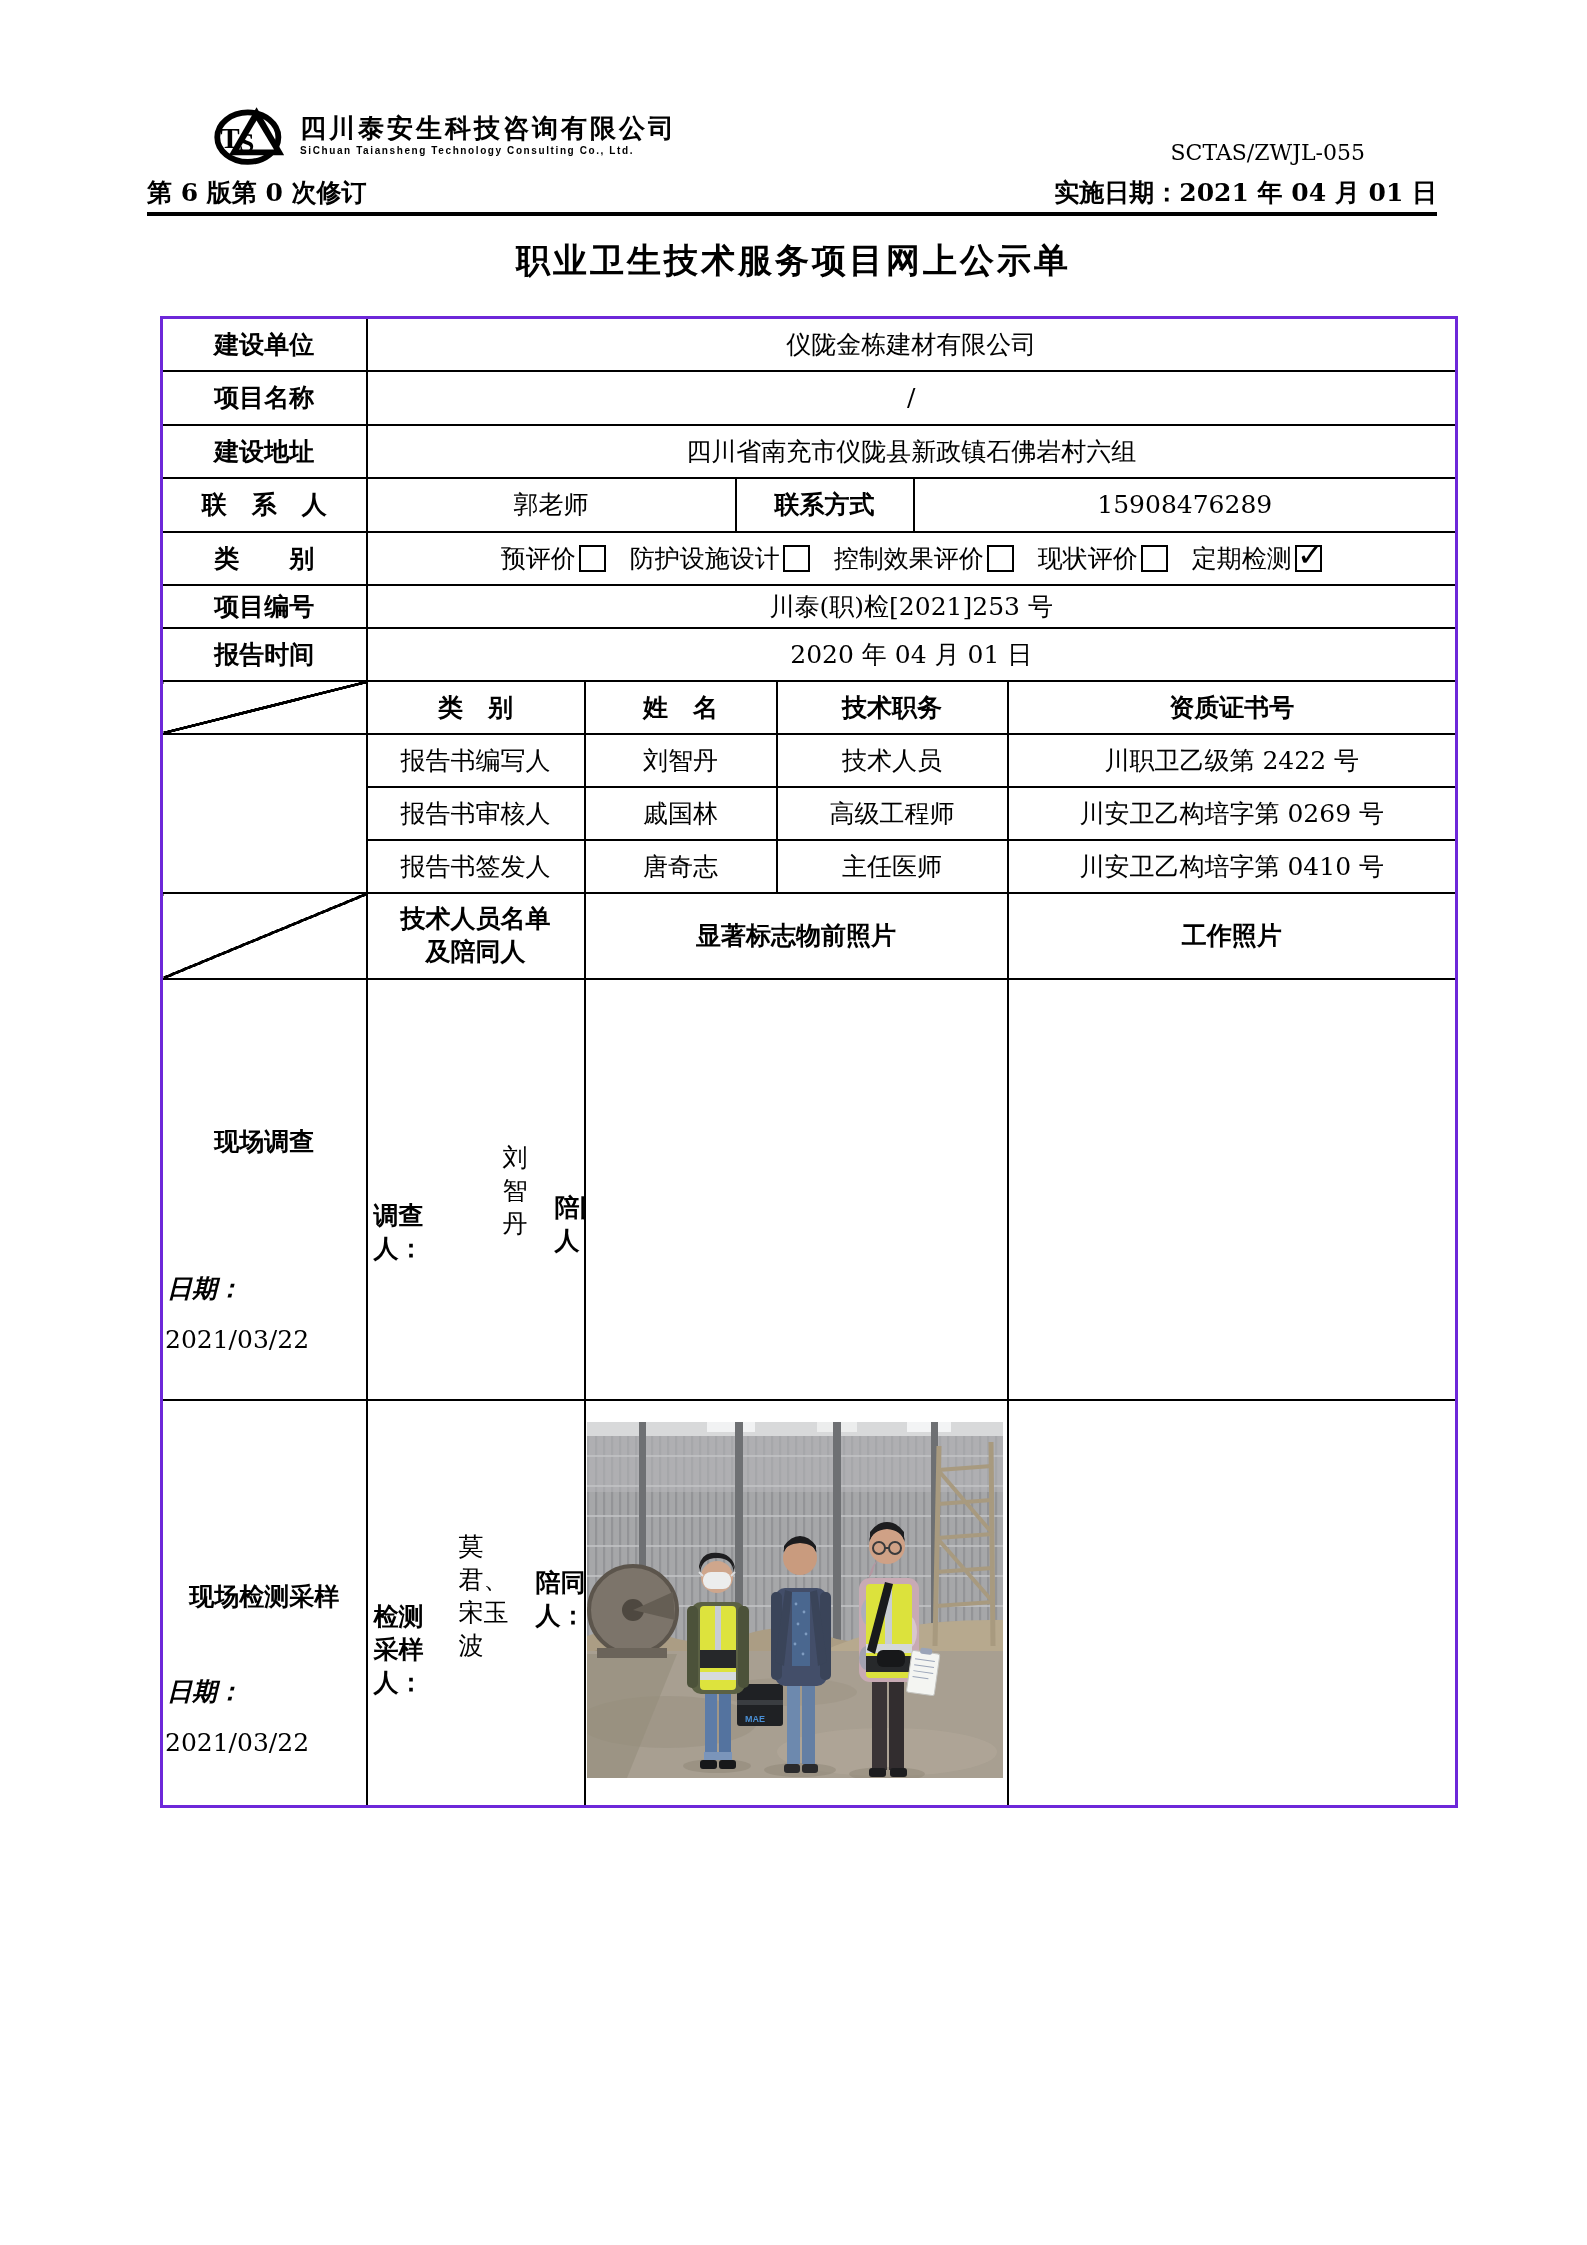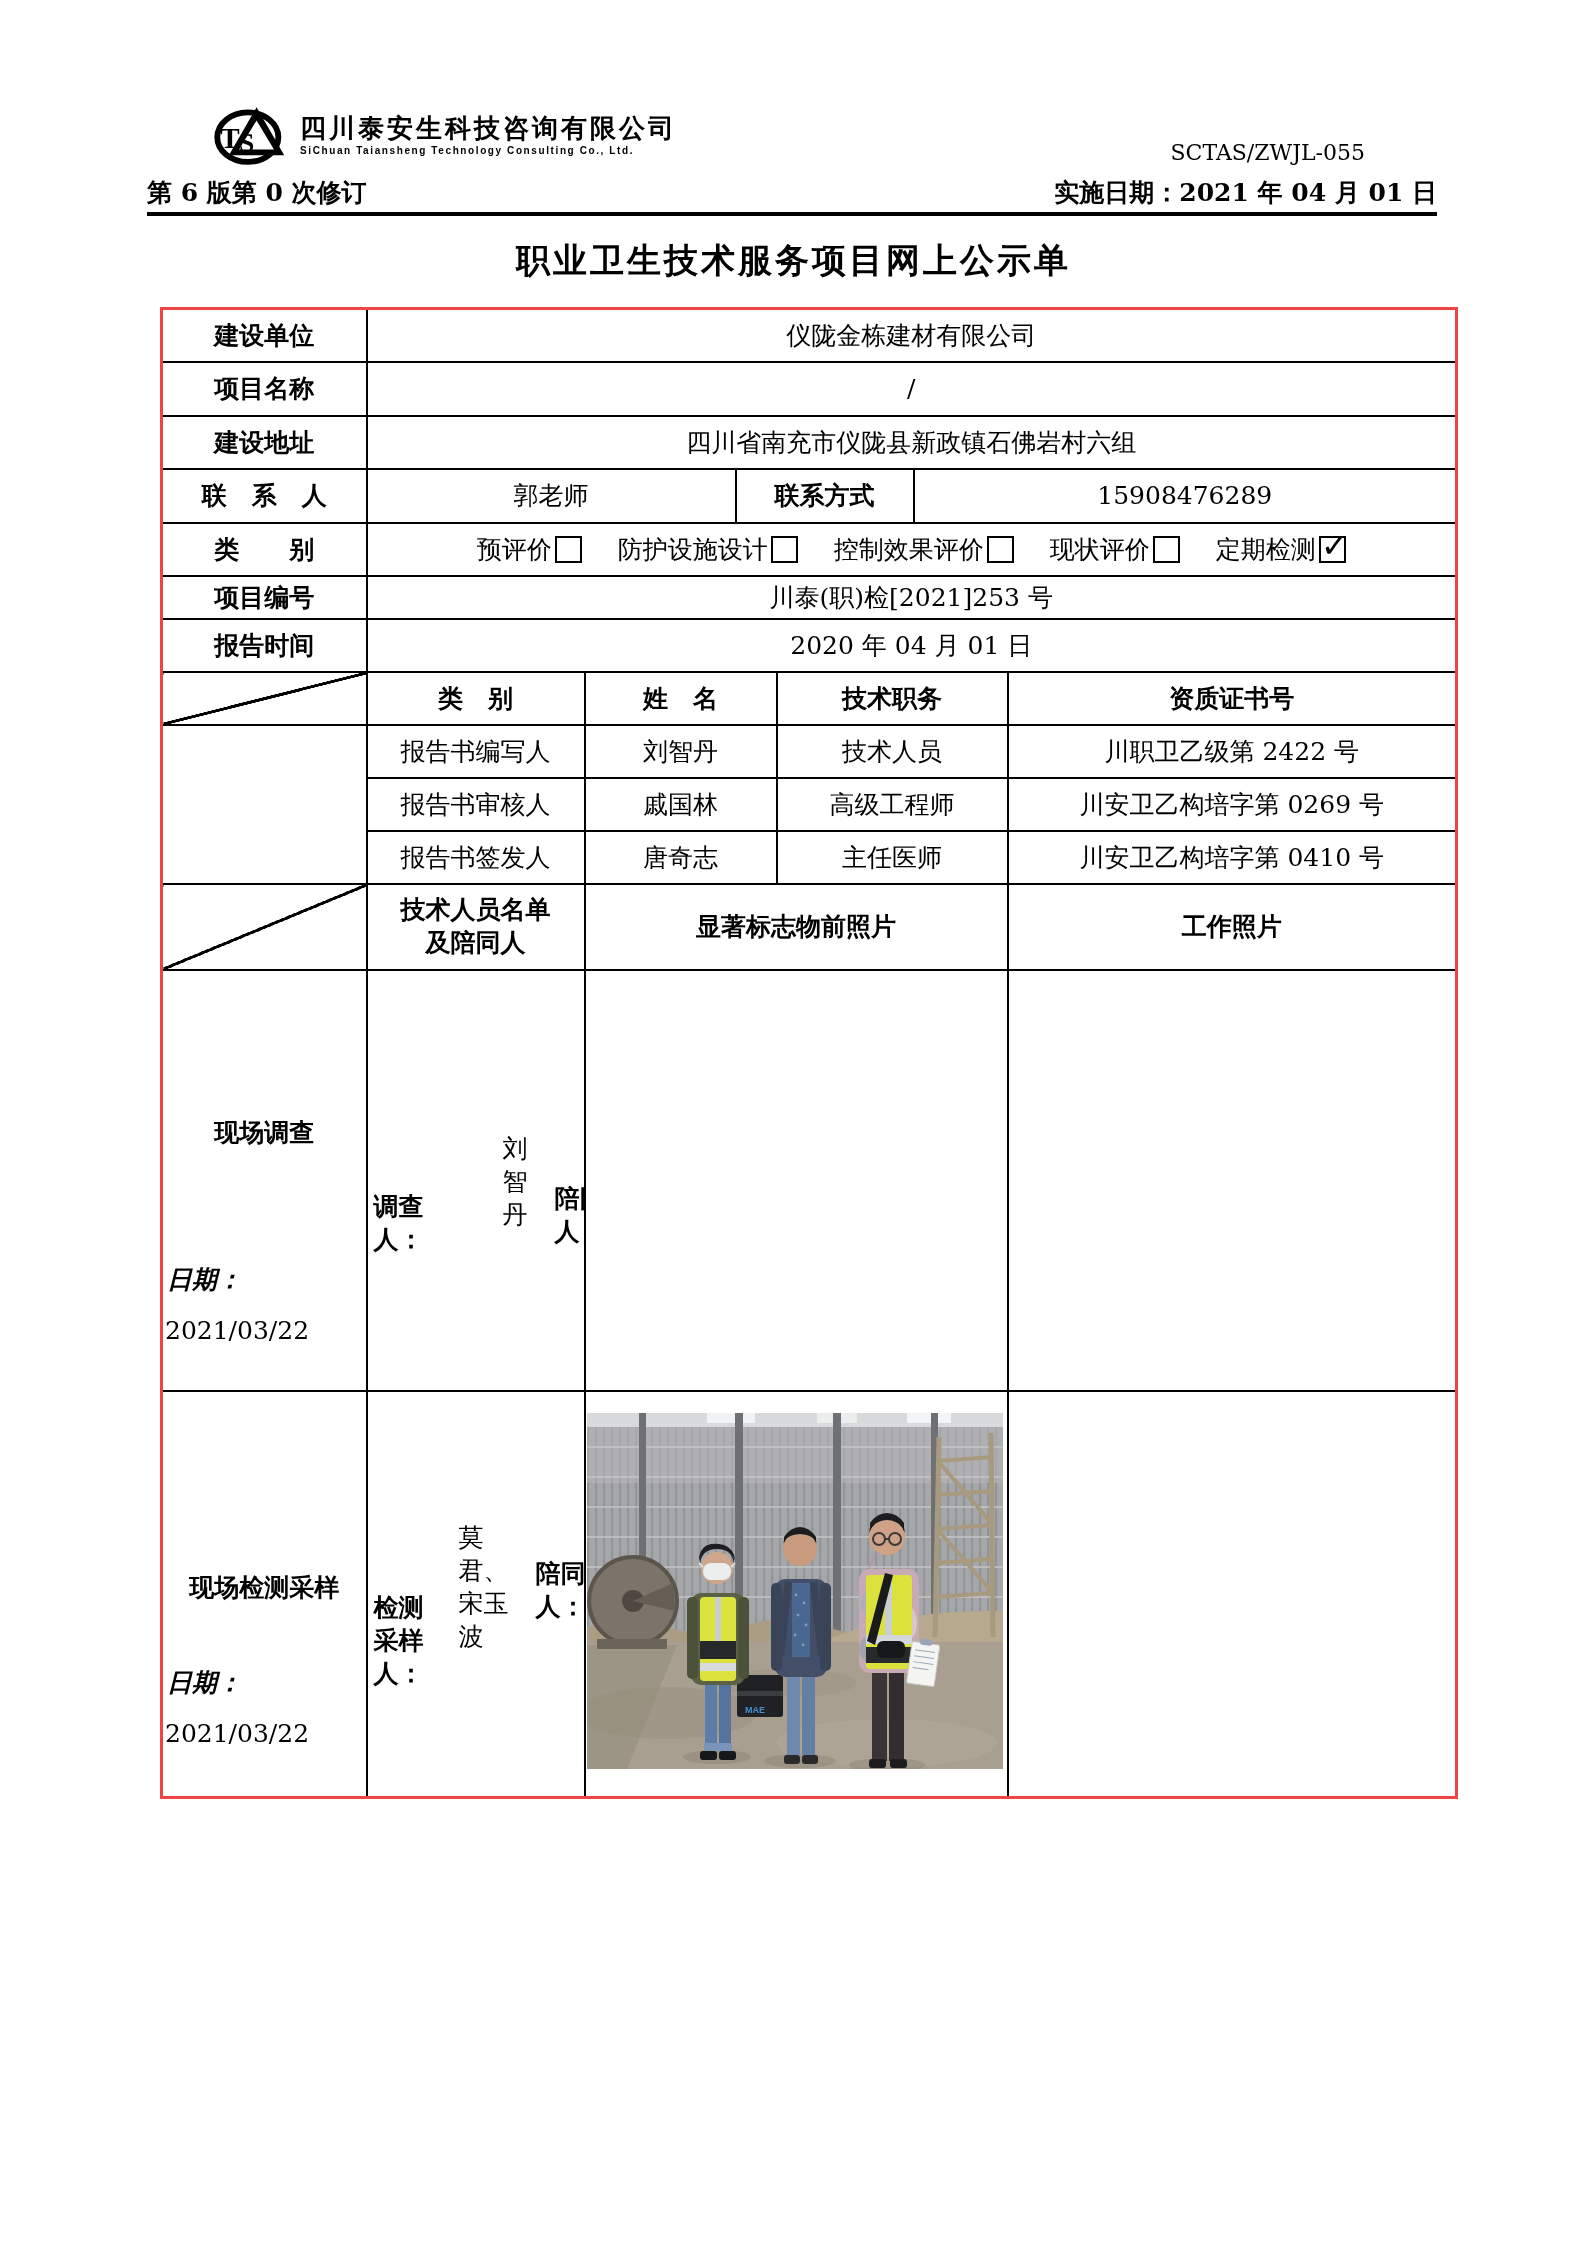--- a/index.html
+++ b/index.html
@@ -15,32 +15,32 @@
   .company-en{font-family:"Liberation Sans","DejaVu Sans",sans-serif;font-weight:bold;
               font-size:10px;letter-spacing:1.6px;margin-top:3px;}
   .doc-code{position:absolute;right:222px;top:140px;font-size:22px;}
   .revision{position:absolute;left:147px;top:176px;font-size:25px;font-weight:bold;}
   .impl-date{position:absolute;right:150px;top:176px;font-size:25px;font-weight:bold;}
   .rule{position:absolute;left:147px;top:212px;width:1290px;height:4px;background:#000;}
   .title{position:absolute;left:0;top:238px;width:100%;text-align:center;
          font-size:34px;font-weight:bold;letter-spacing:3px;}
 
   
-  table.form{position:absolute;left:160px;top:307px;width:1295px;table-layout:fixed;
-             border-collapse:collapse;border:3px solid #ef4444;}
+  table.form{position:absolute;left:160px;top:316px;width:1295px;table-layout:fixed;
+             border-collapse:collapse;border:3px solid #6d28d9;}
   table.form td{border:2px solid #000;padding:0;text-align:center;vertical-align:middle;
                 font-size:25px;overflow:hidden;}
   td.lbl{font-weight:bold;}
   td.hdr{font-weight:bold;}
   .diag{background-image:linear-gradient(to bottom right,
         transparent calc(50% - 1.5px),#000 calc(50% - 1.5px),
         #000 calc(50% + 1.5px),transparent calc(50% + 1.5px));}
 
   
-  .cat-row{display:flex;justify-content:center;align-items:center;gap:36px;}
+  .cat-row{display:flex;justify-content:center;align-items:center;gap:24px;}
   .cb-opt{display:inline-flex;align-items:center;}
   .cbx{display:inline-block;width:23px;height:23px;border:2px solid #000;margin-left:3px;
        position:relative;}
   .cbx .mark{position:absolute;left:0px;top:-9px;font-size:33px;font-weight:bold;line-height:1;
              font-family:"DejaVu Sans","Liberation Sans",sans-serif;}
 
   
   td.site-a{vertical-align:top;}
   .site-a-inner{display:flex;flex-direction:column;height:100%;}
   .act-name{font-weight:bold;text-align:center;}

